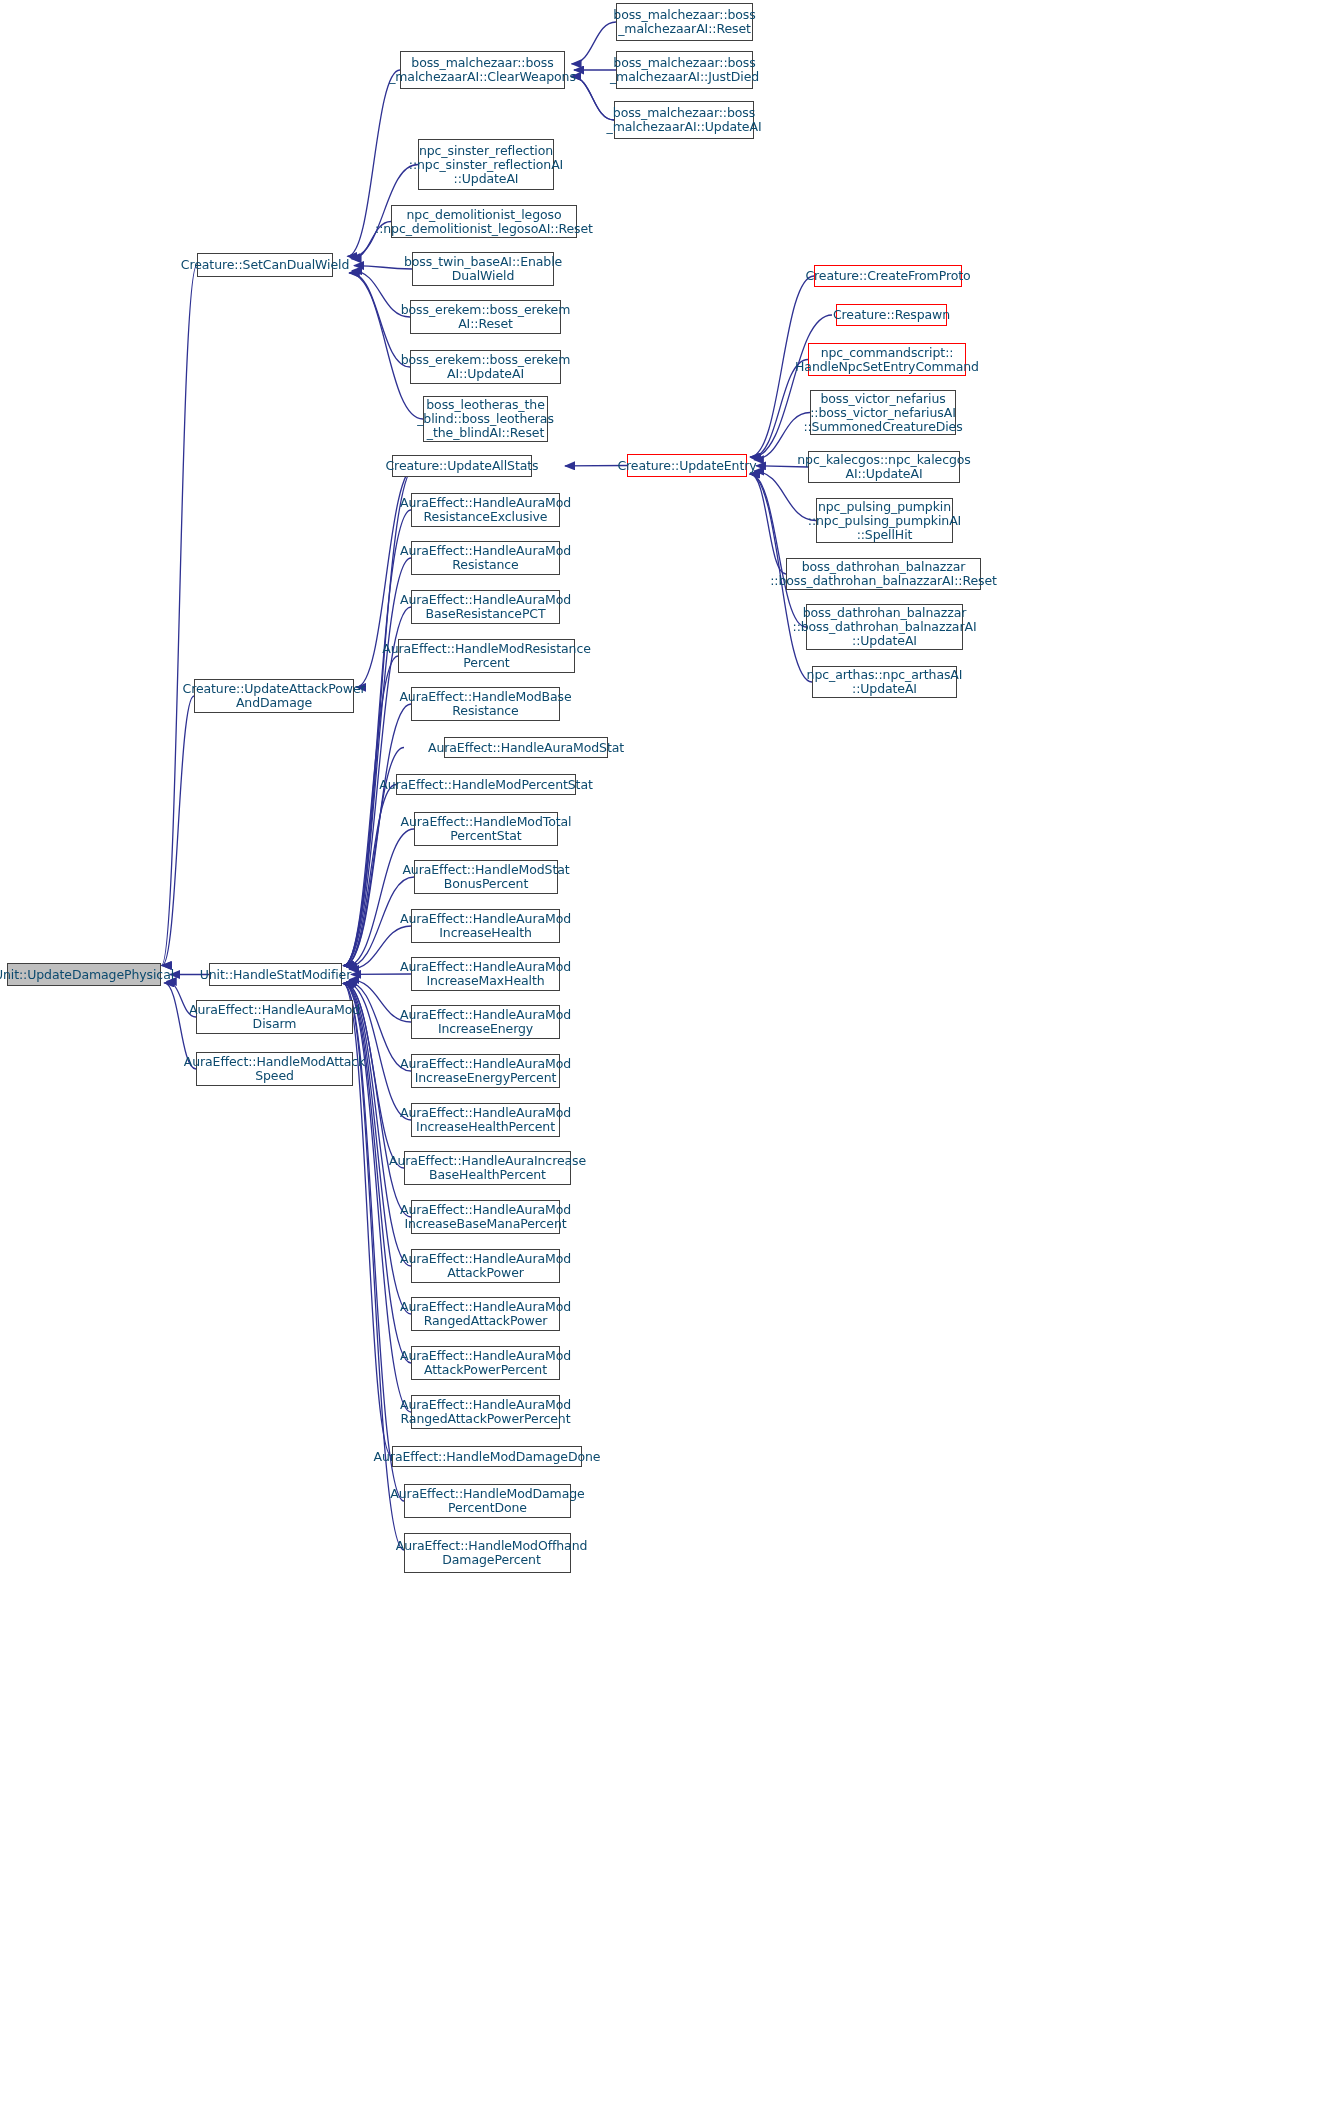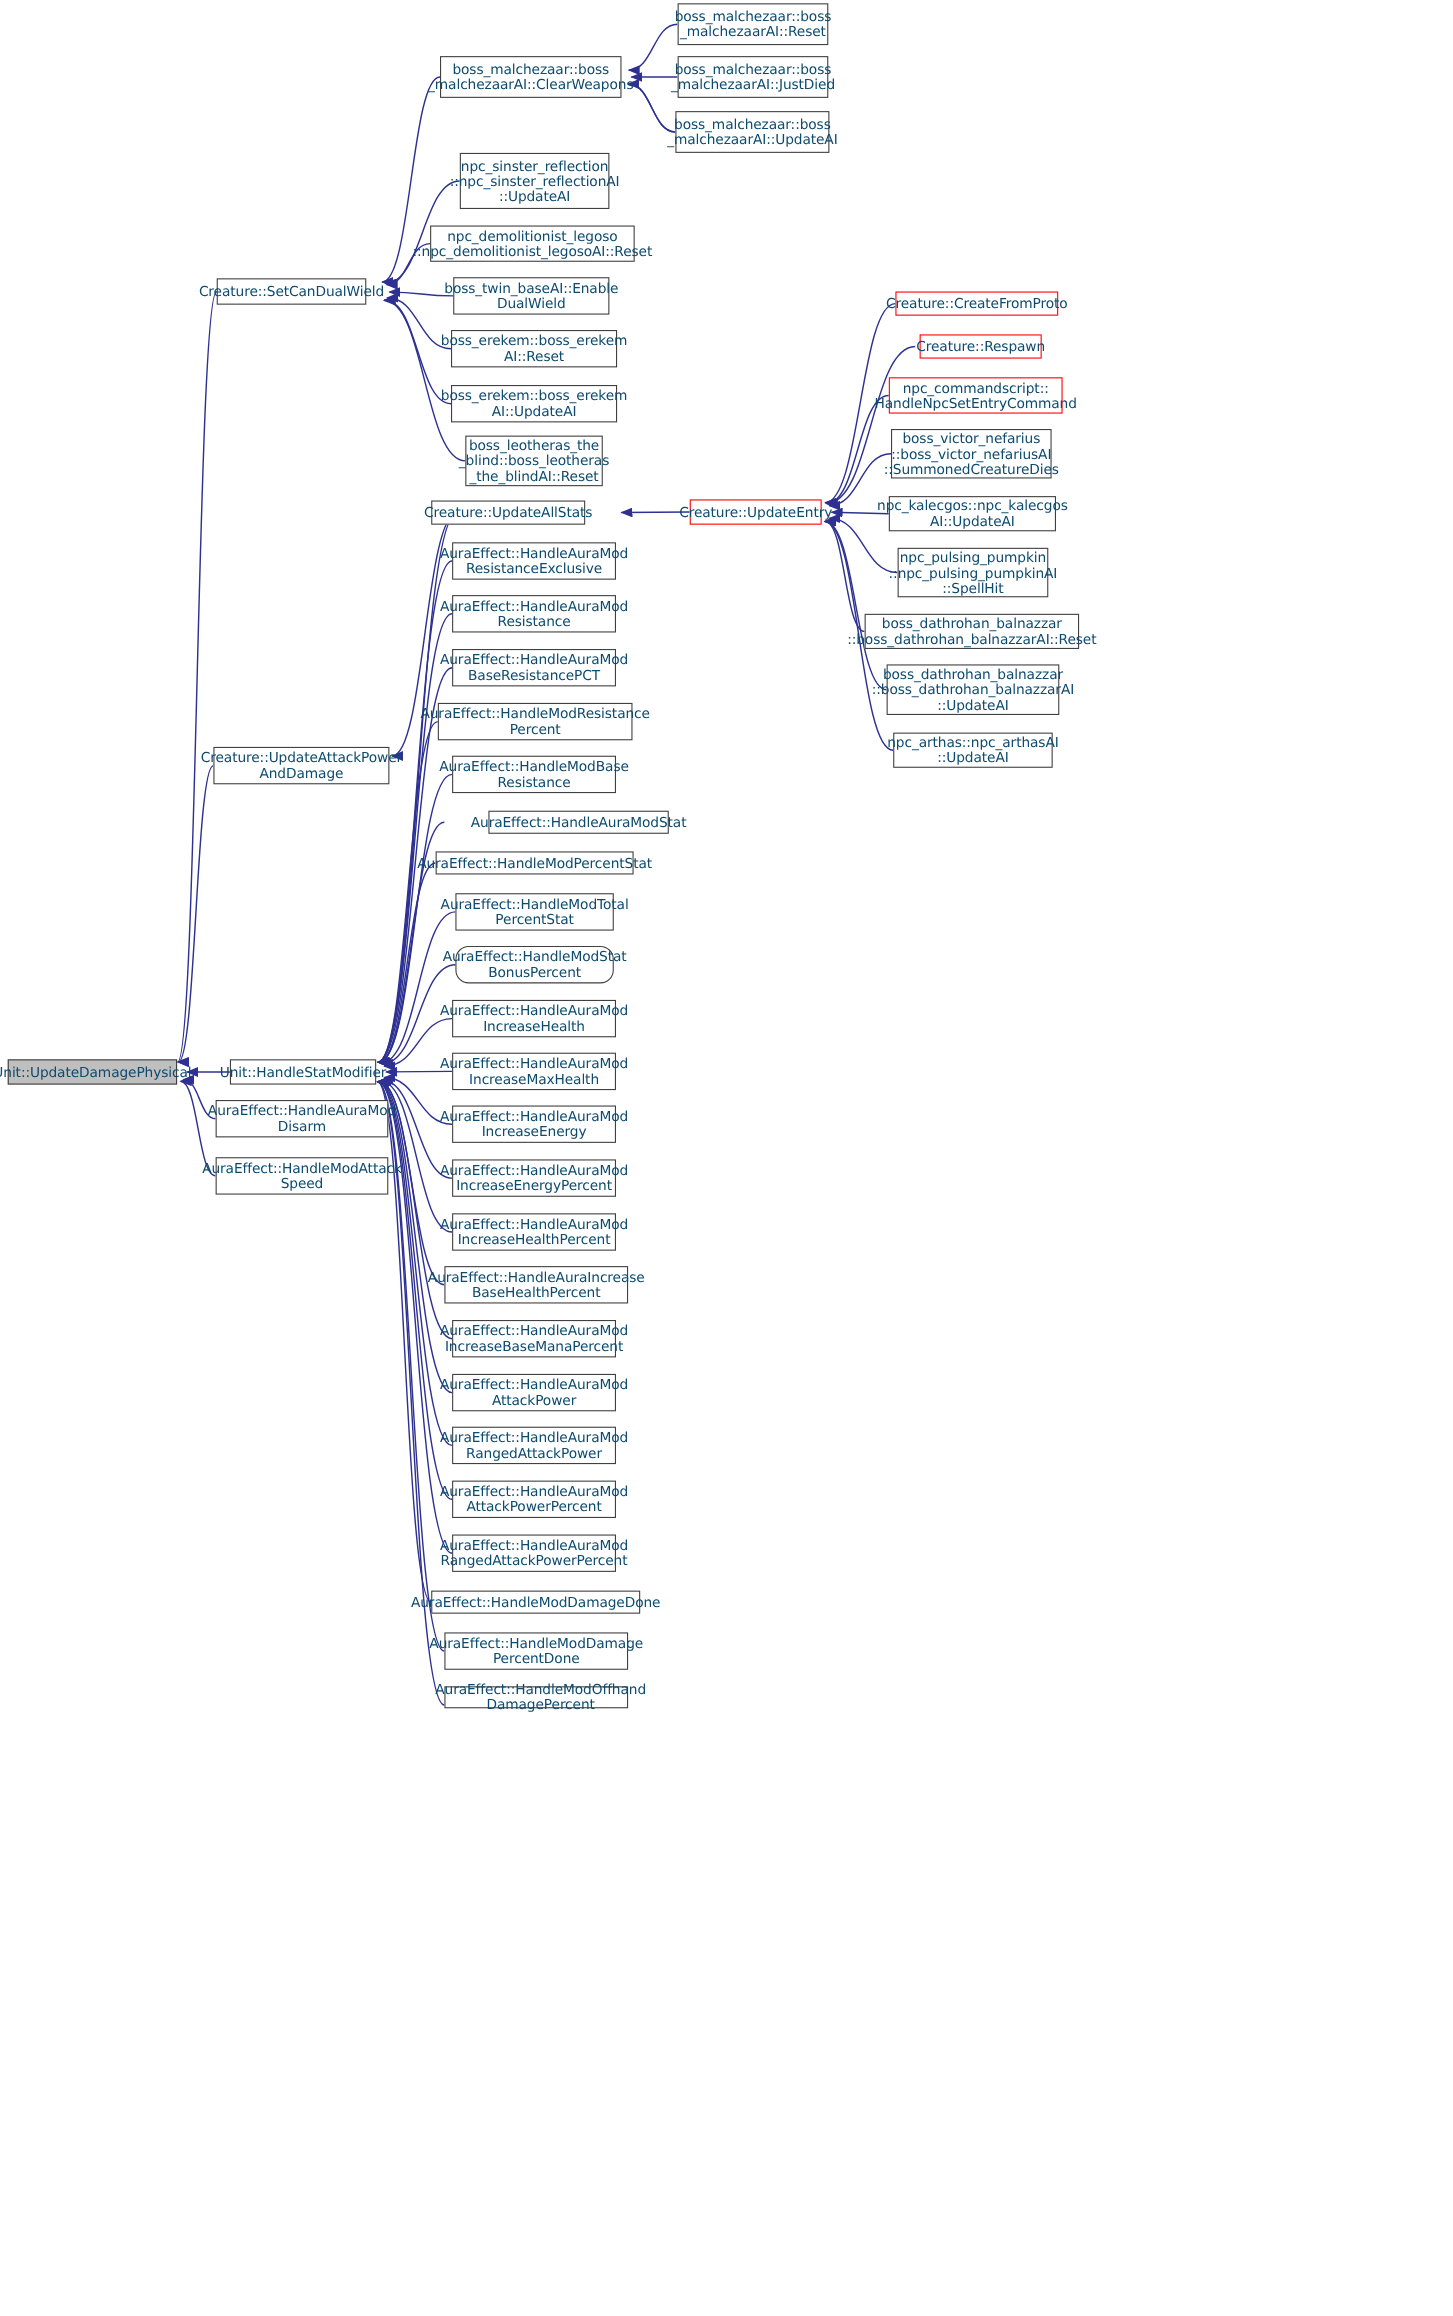--- a/index.html
+++ b/index.html
@@ -190,21 +190,21 @@
       <div class="node" style="left: 404px; top: 737px; width: 164px; height: 21px; margin-left: 40px;">
         <span>AuraEffect::HandleAuraModStat</span>
       </div>
       <div class="node" style="left: 396px; top: 774px; width: 180px; height: 21px;">
         <span>AuraEffect::HandleModPercentStat</span>
       </div>
       <div class="node" style="left: 414px; top: 812px; width: 144px; height: 34px;">
         <span>AuraEffect::HandleModTotal
 PercentStat</span>
       </div>
-      <div class="node" style="left: 414px; top: 860px; width: 144px; height: 34px; border-radius: 12px;">
+      <div class="node" style="left: 414px; top: 860px; width: 144px; height: 34px;">
         <span>AuraEffect::HandleModStat
 BonusPercent</span>
       </div>
       <div class="node" style="left: 411px; top: 909px; width: 149px; height: 34px;">
         <span>AuraEffect::HandleAuraMod
 IncreaseHealth</span>
       </div>
       <div class="node" style="left: 411px; top: 957px; width: 149px; height: 34px;">
         <span>AuraEffect::HandleAuraMod
 IncreaseMaxHealth</span>
@@ -245,21 +245,21 @@
         <span>AuraEffect::HandleAuraMod
 RangedAttackPowerPercent</span>
       </div>
       <div class="node" style="left: 392px; top: 1446px; width: 190px; height: 21px;">
         <span>AuraEffect::HandleModDamageDone</span>
       </div>
       <div class="node" style="left: 404px; top: 1484px; width: 167px; height: 34px;">
         <span>AuraEffect::HandleModDamage
 PercentDone</span>
       </div>
-      <div class="node" style="left: 404px; top: 1533px; width: 167px; height: 20px; padding-left: 11px;">
+      <div class="node" style="left: 404px; top: 1533px; width: 167px; height: 40px; padding-left: 11px;">
         <span>AuraEffect::HandleModOffhand
 DamagePercent</span>
       </div>
       <div class="node" style="left: 194px; top: 679px; width: 160px; height: 34px; justify-content: center;">
         <span>Creature::UpdateAttackPower
 AndDamage</span>
       </div>
       <div class="node gray" style="left: 7px; top: 963px; width: 154px; height: 23px;">
         <span>Unit::UpdateDamagePhysical</span>
       </div>

